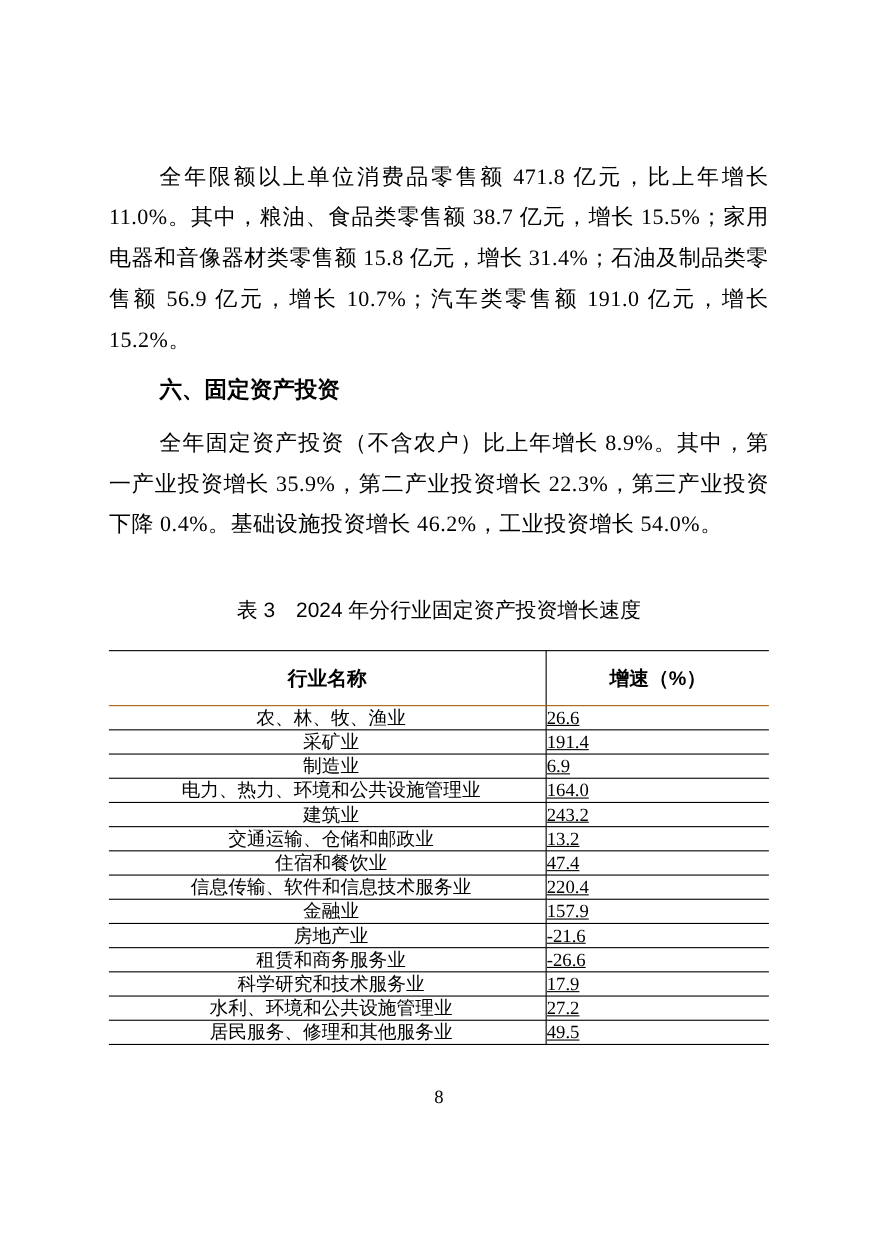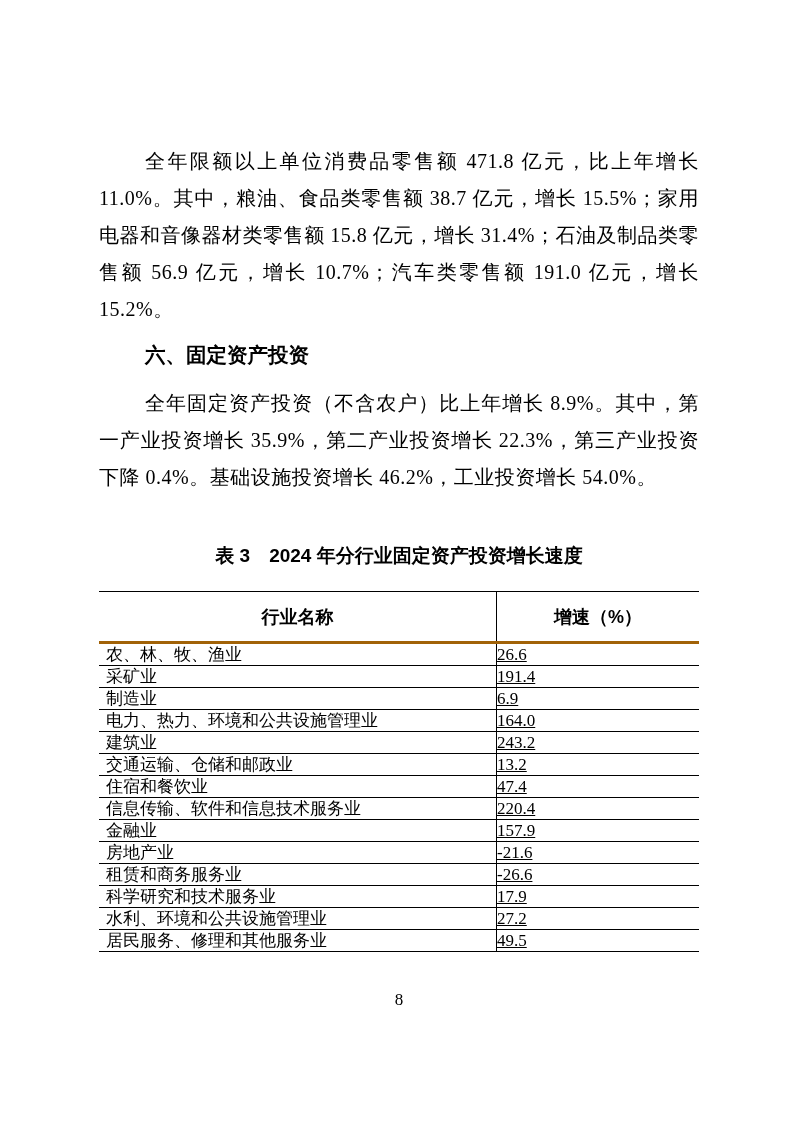--- a/index.html
+++ b/index.html
@@ -37,33 +37,33 @@
     font-size: 20.5px;
     font-weight: bold;
     line-height: 37px;
     text-indent: 46px;
   }
   .table-title {
     width: 600px;
     margin-top: 46px;
     font-family: "Liberation Sans", "DejaVu Sans", sans-serif;
     font-size: 19px;
-    font-weight: bold;
+    font-weight: normal;
     line-height: 28px;
     text-align: center;
   }
   table.data-table {
     width: 600px;
     margin-top: 21px;
     border-collapse: collapse;
     table-layout: fixed;
   }
   table.data-table thead th {
     border-top: 1.5px solid #000;
-    border-bottom: 3px solid #a16207;
+    border-bottom: 1px solid #a16207;
     height: 49px;
     font-family: "Liberation Sans", "DejaVu Sans", sans-serif;
     font-size: 18px;
     font-weight: bold;
     text-align: center;
     vertical-align: middle;
     padding: 0;
   }
   table.data-table th:first-child,
   table.data-table td:first-child {
@@ -72,21 +72,21 @@
   }
   table.data-table tbody td {
     border-bottom: 1px solid #000;
     height: 21px;
     line-height: 21px;
     font-size: 17px;
     padding: 0;
     white-space: nowrap;
     overflow: hidden;
   }
-  td.cell-name  { text-align: left;  padding-left: 7px !important; }
+  td.cell-name  { text-align: center;  padding-left: 7px !important; }
   td.cell-value { text-align: left; padding-right: 9px !important; text-decoration: underline; }
   .footer {
     width: 600px;
     margin-top: 36px;
     text-align: center;
     font-size: 17px;
     line-height: 24px;
   }
 </style>
 </head>

